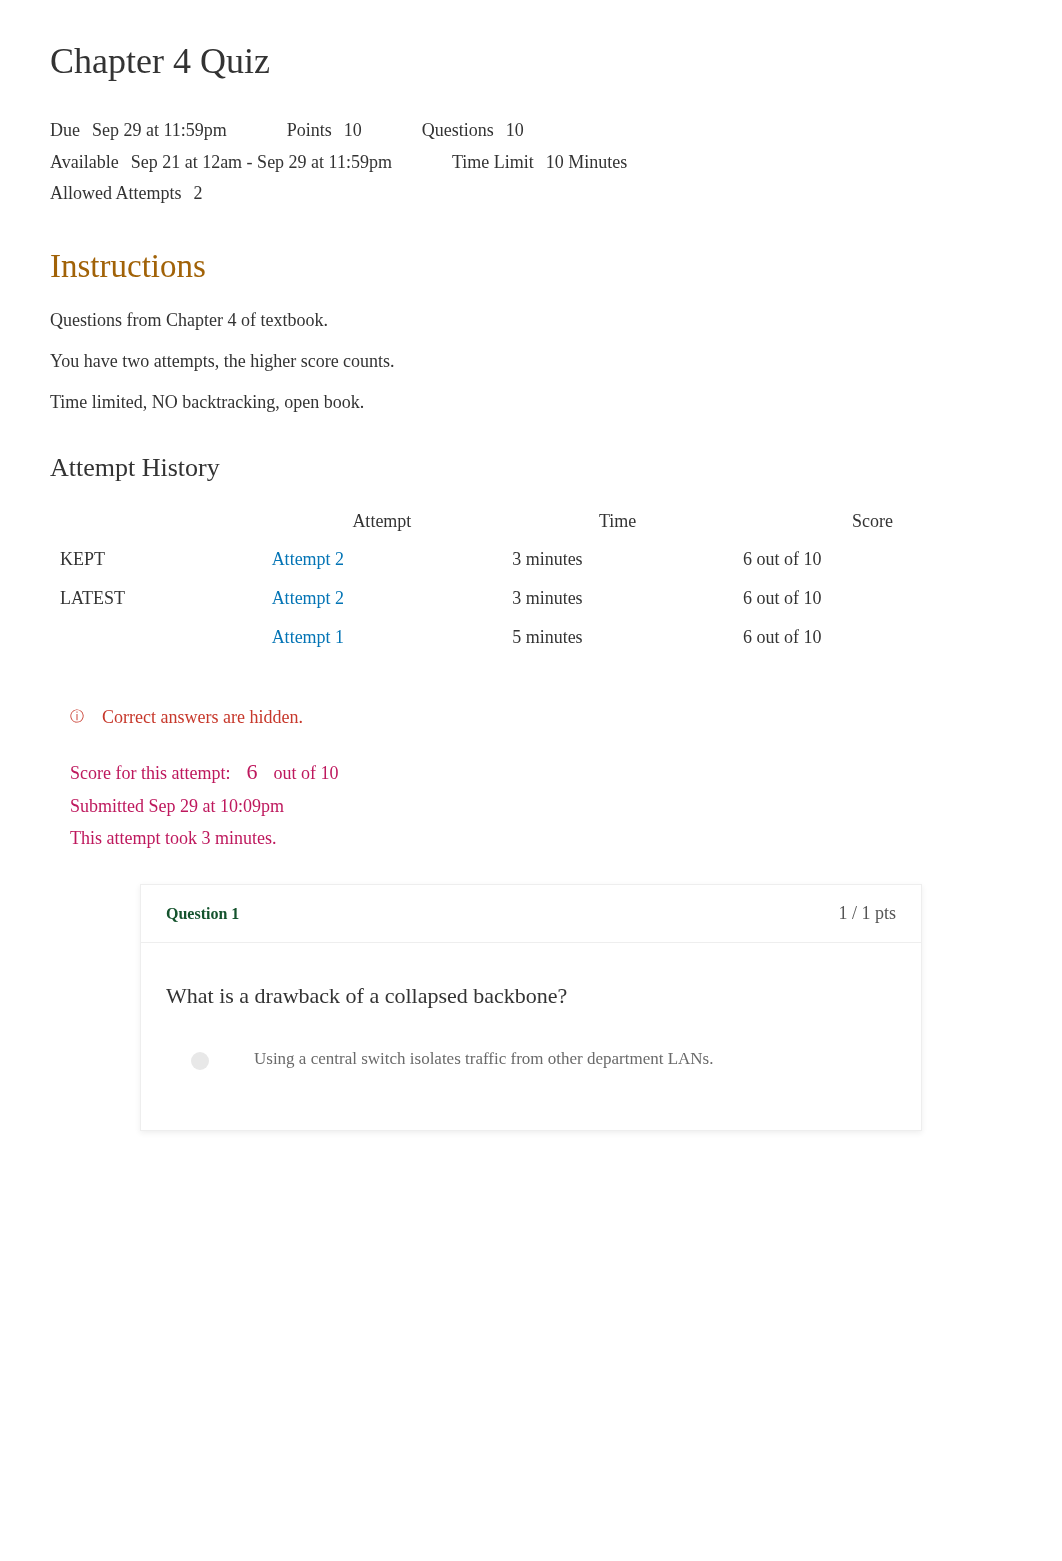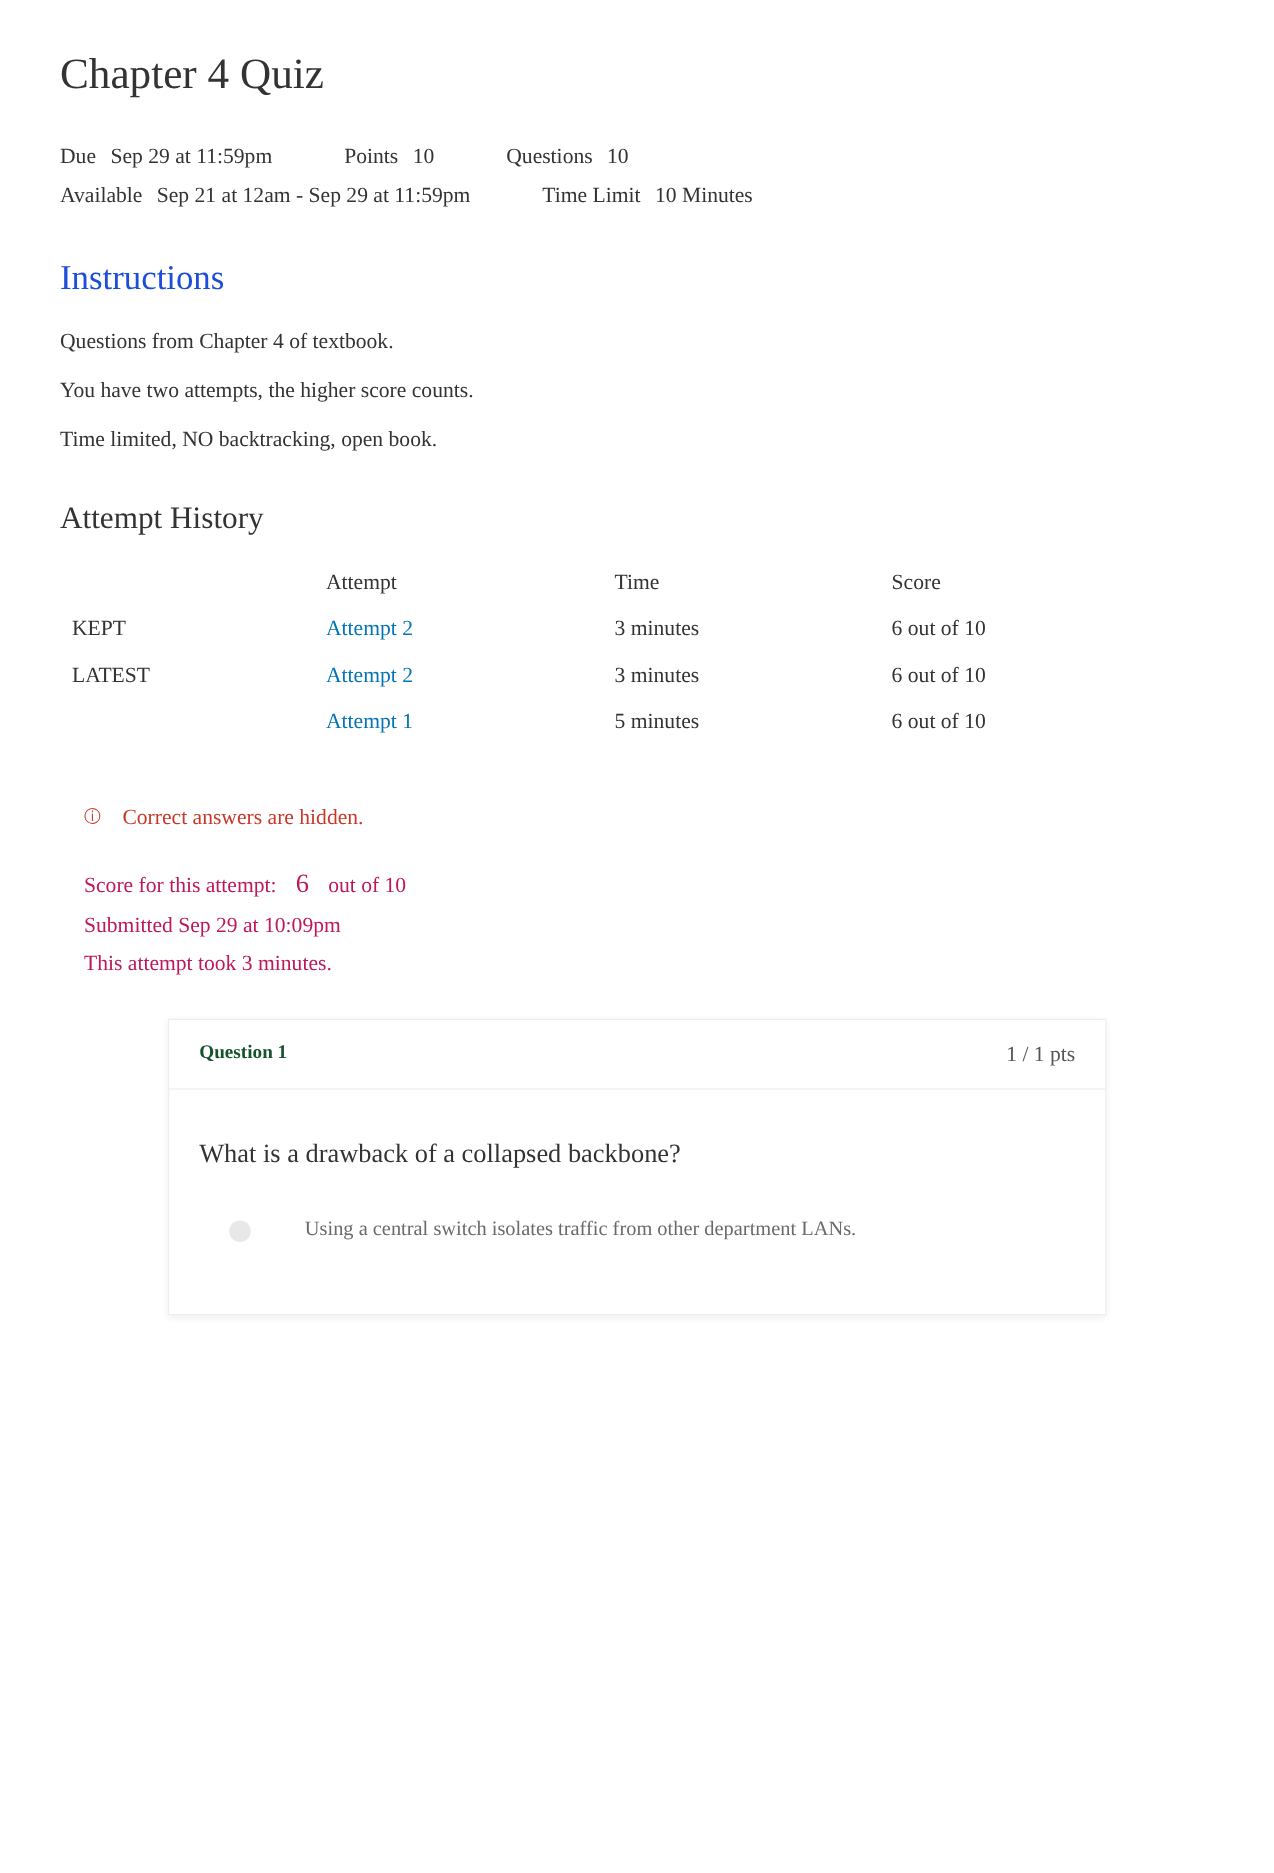--- a/index.html
+++ b/index.html
@@ -37,25 +37,25 @@
     .meta-item {
       display: inline-flex;
       margin-right: 60px;
     }
     .meta-label {
       font-weight: normal;
       margin-right: 12px;
     }
     .meta-value {}
     h2.section-heading {
-      font-size: 29px;
+      font-size: 33px;
       font-weight: normal;
       margin-bottom: 25px;
       font-family: Georgia, "Times New Roman", serif;
-      color: #1d4ed8;
+      color: #a16207;
     }
     .instructions-body p {
       font-size: 18px;
       margin-bottom: 20px;
       font-family: Georgia, "Times New Roman", serif;
       color: #333;
     }
     .attempt-history-heading {
       font-size: 26px;
       font-weight: normal;
@@ -64,21 +64,21 @@
       font-family: Georgia, "Times New Roman", serif;
       color: #333;
     }
     table.history {
       width: 100%;
       border-collapse: collapse;
       font-family: Georgia, "Times New Roman", serif;
       font-size: 18px;
     }
     table.history th {
-      text-align: left;
+      text-align: center;
       font-weight: normal;
       padding: 8px 10px;
       color: #333;
     }
     table.history td {
       padding: 9px 10px;
       color: #333;
     }
     table.history a {
       color: #0374B5;
@@ -191,20 +191,26 @@
   <div class="meta-row">
     <span class="meta-item">
       <span class="meta-label">Available</span>
       <span class="meta-value">Sep 21 at 12am - Sep 29 at 11:59pm</span>
     </span>
     <span class="meta-item">
       <span class="meta-label">Time Limit</span>
       <span class="meta-value">10 Minutes</span>
     </span>
   </div>
+  <div class="meta-row">
+    <span class="meta-item">
+      <span class="meta-label">Allowed Attempts</span>
+      <span class="meta-value">2</span>
+    </span>
+  </div>
 </div>
 
 <h2 class="section-heading">Instructions</h2>
 <div class="instructions-body">
   <p>Questions from Chapter 4 of textbook.</p>
   <p>You have two attempts, the higher score counts.</p>
   <p>Time limited, NO backtracking, open book.</p>
 </div>
 
 <h2 class="attempt-history-heading">Attempt History</h2>

